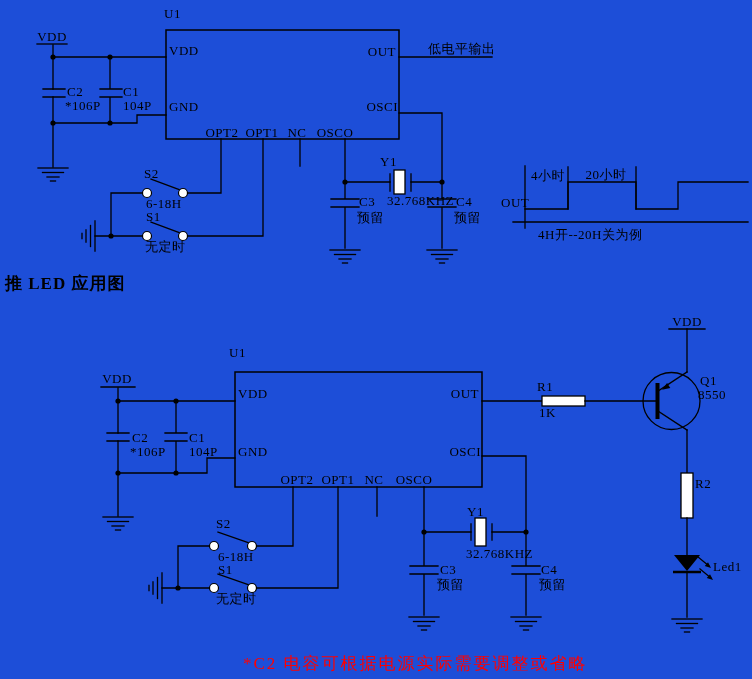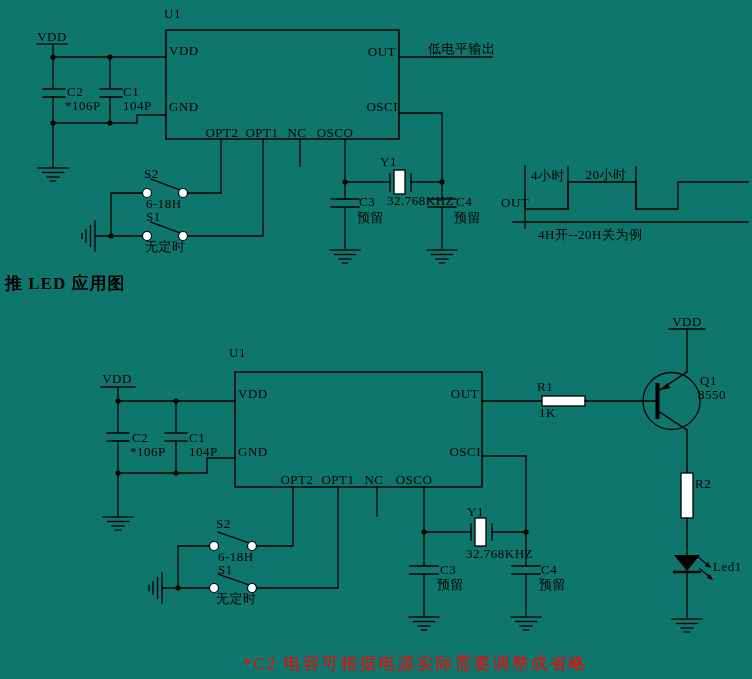--- a/index.html
+++ b/index.html
@@ -1,16 +1,16 @@
 <!DOCTYPE html>
 <html><head>
 <meta charset="utf-8">
 <style>
   html,body{margin:0;padding:0;background:#fff;}
-  .canvas{position:relative;width:752px;height:679px;background:#0f766e;overflow:hidden;}
+  .canvas{position:relative;width:752px;height:679px;background:#1d4ed8;overflow:hidden;}
   svg{display:block;}
   .w{stroke:#000;stroke-width:1.3;fill:none;stroke-linecap:square;}
   .w2{stroke:#000;stroke-width:1.5;fill:none;}
   .thick{stroke:#000;stroke-width:4;fill:none;}
   .bar{stroke:#000;stroke-width:2.5;fill:none;}
   .dot{fill:#000;stroke:none;}
   .blk{fill:#000;stroke:none;}
   .swc{fill:#fff;stroke:#000;stroke-width:1.2;}
   .box{fill:#fff;stroke:#000;stroke-width:1.3;}
   .t{font:13px "Liberation Serif", serif;fill:#000;letter-spacing:0.5px;}

